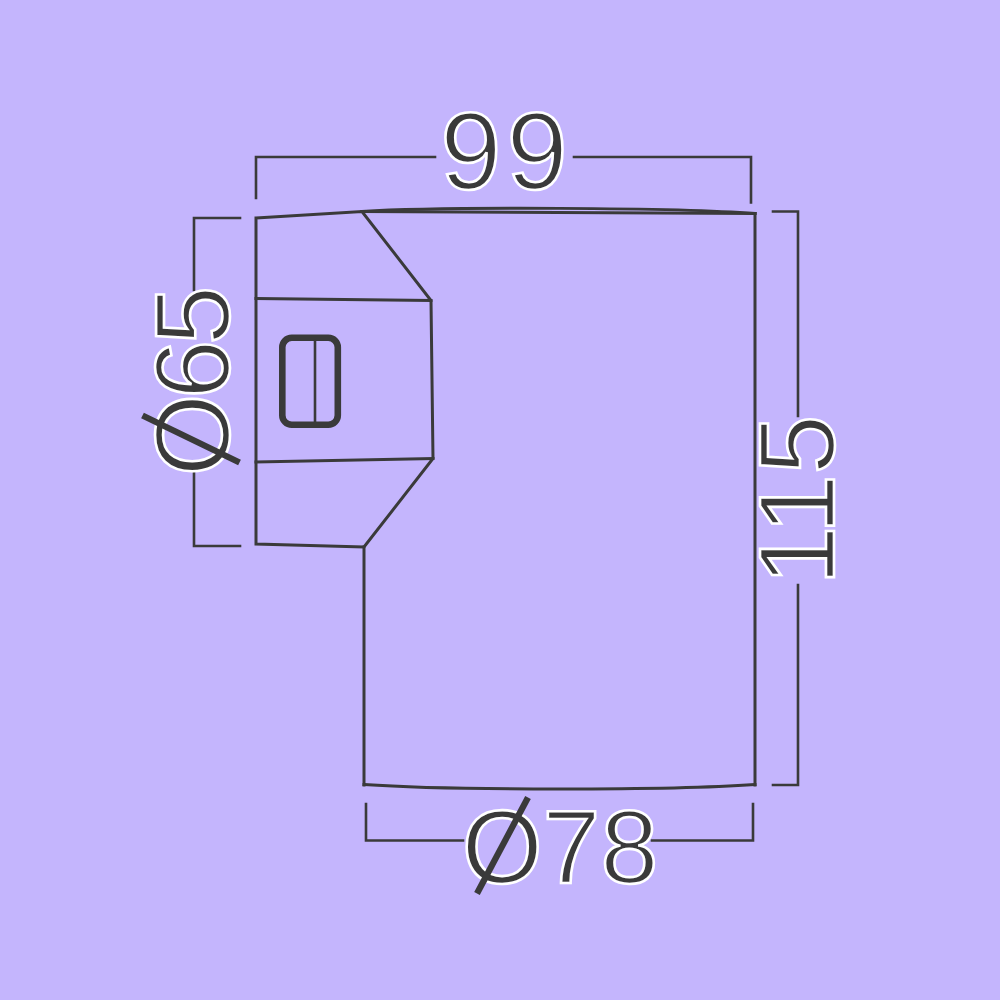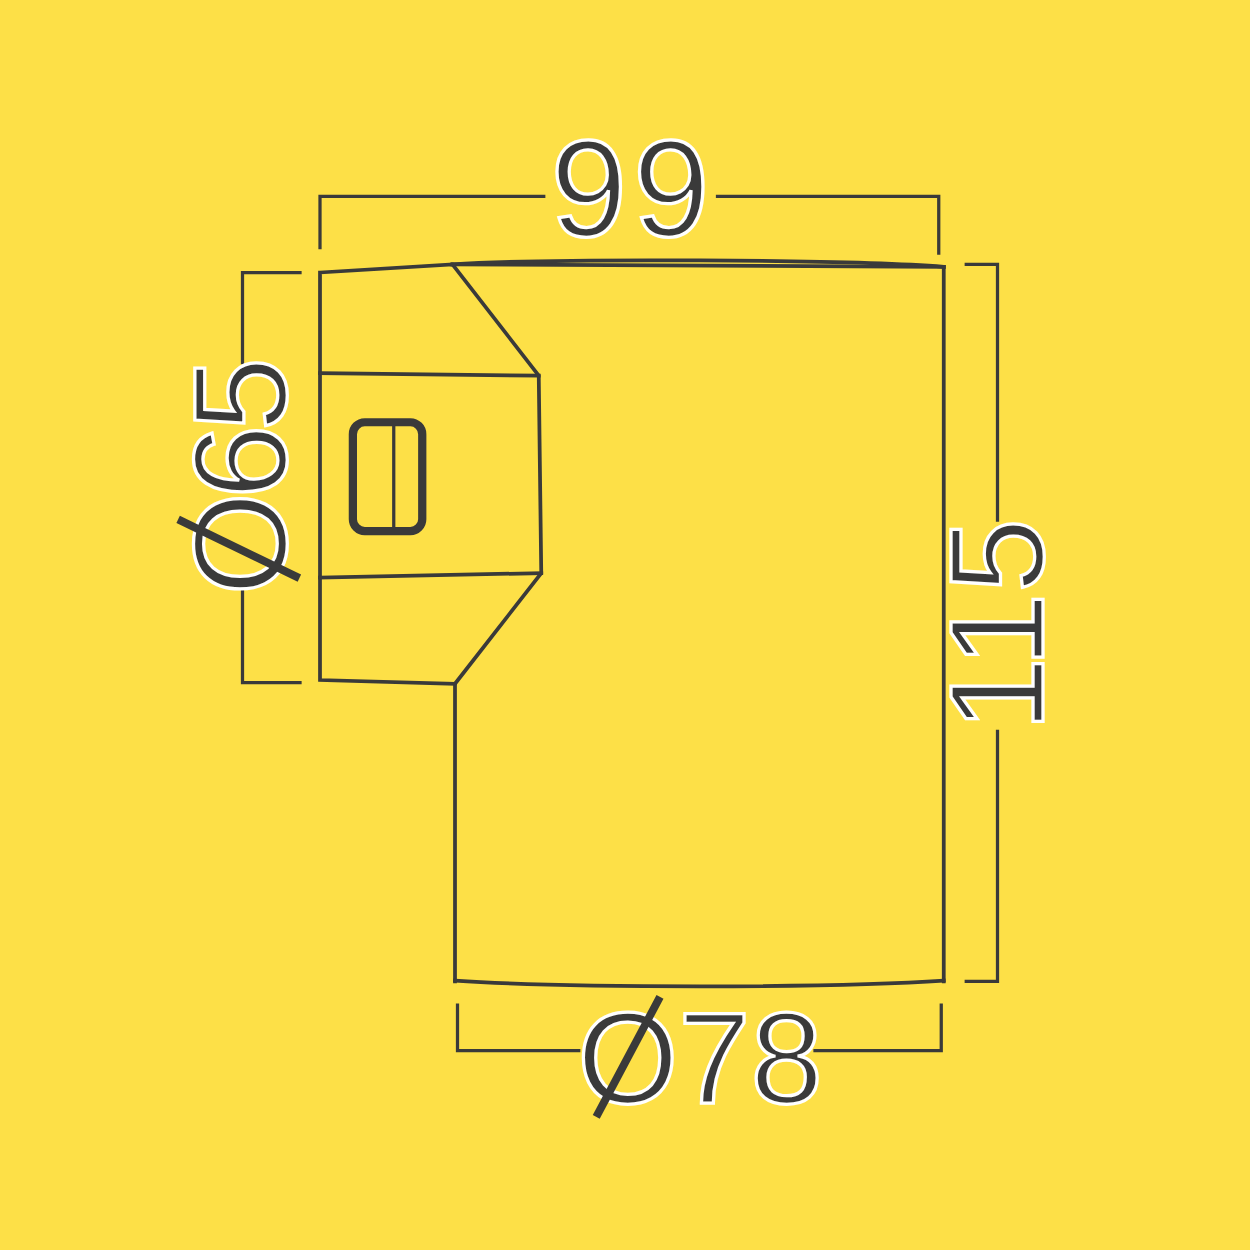--- a/index.html
+++ b/index.html
@@ -1,16 +1,16 @@
 <!DOCTYPE html>
 <html><head>
 <meta charset="utf-8">
 <style>
   html,body{margin:0;padding:0;background:#ffffff;}
-  .page{width:1000px;height:1000px;position:relative;background:#fde047;}
+  .page{width:1000px;height:1000px;position:relative;background:#c4b5fd;}
   svg{display:block;}
   text{font-family:"Liberation Sans",sans-serif;fill:#3a3a3a;}
 </style>
 </head>
 <body>
 <div class="page">
 <svg width="1000" height="1000" viewBox="0 0 1000 1000">
   <g fill="none" stroke="#3a3a3a" stroke-width="3" stroke-linecap="square" stroke-linejoin="miter">
 
     <path d="M256,218 L362,211.5 L431,300.5 L433,458.5 L364,547 L256,544 Z"></path>

